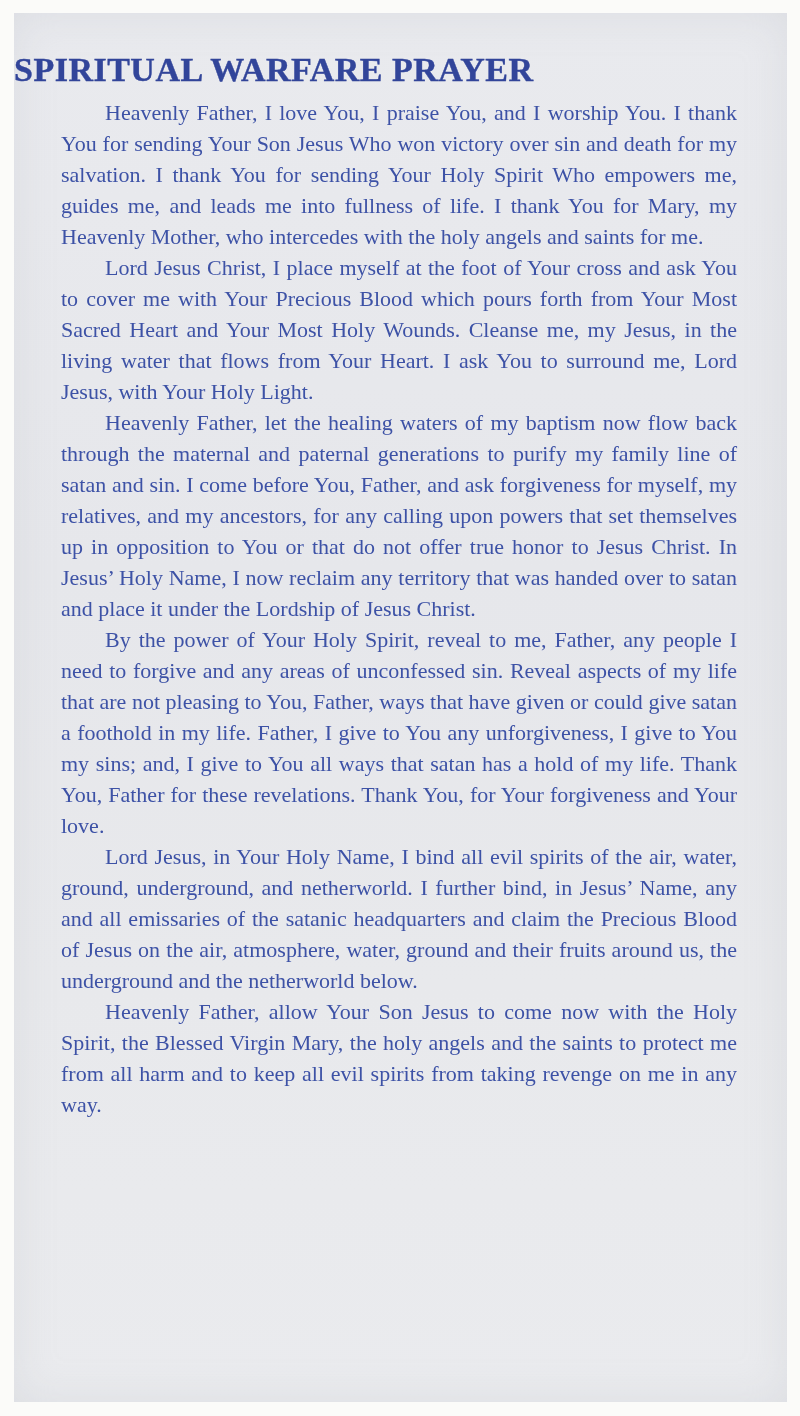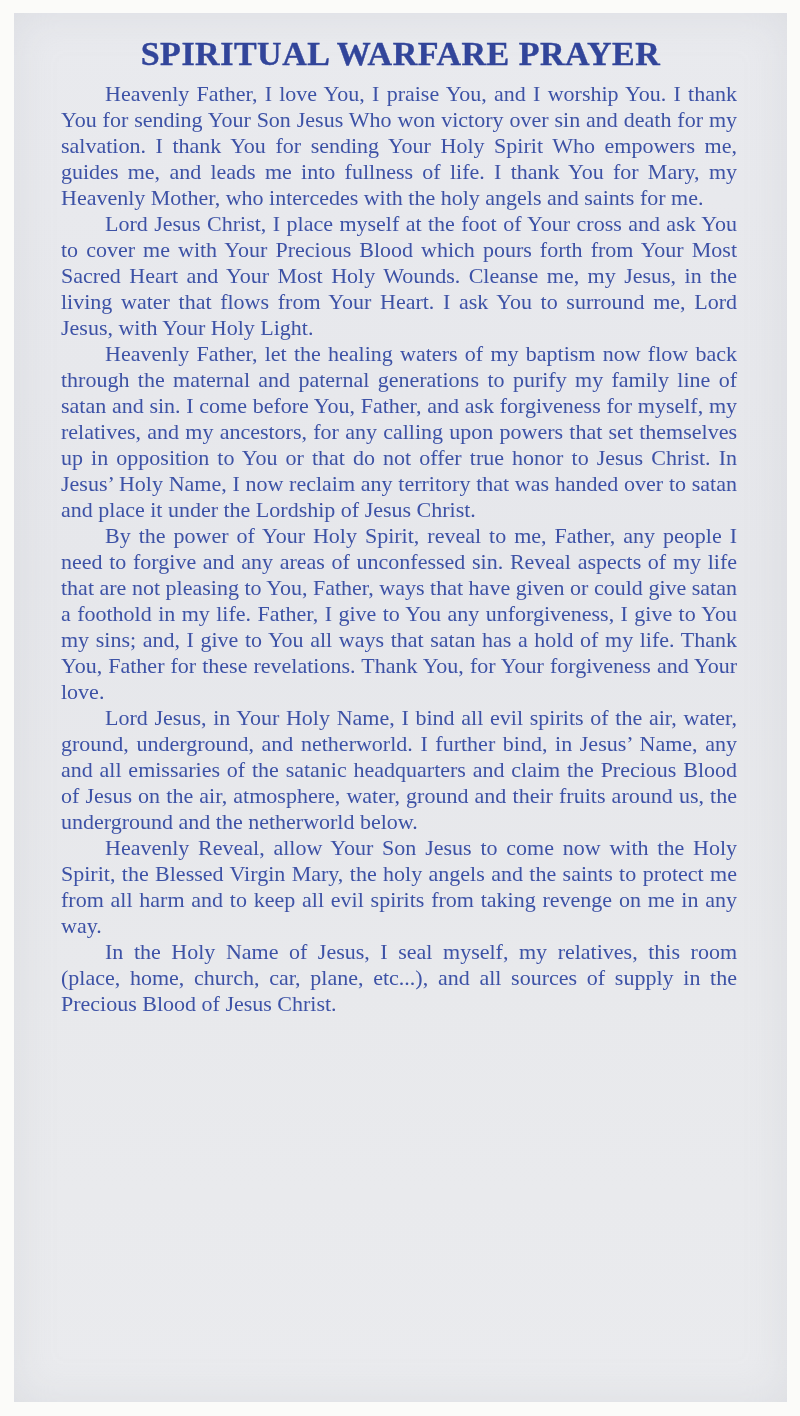--- a/index.html
+++ b/index.html
@@ -18,37 +18,36 @@
     position: absolute;
     top: 13px;
     left: 14px;
     right: 13px;
     bottom: 14px;
     background:
       linear-gradient(180deg, #e9eaee 0%, #e6e7eb 40%, #e8e9ec 70%, #eaebee 100%);
     box-shadow: inset 0 0 40px rgba(180,182,192,0.25);
   }
   .title {
-    margin: 22px 0 8px 0;
-    text-align: center;
+    margin: 38px 0 8px 0;
     font-family: "Liberation Serif", "DejaVu Serif", serif;
     font-weight: bold;
     font-size: 34px;
     letter-spacing: 0.5px;
     color: #32459a;
     -webkit-text-stroke: 0.4px #32459a;
   }
   .body-text {
     padding: 0 50px 0 47px;
   }
   .body-text p {
     margin: 0;
     font-family: "Liberation Serif", "DejaVu Serif", serif;
     font-size: 22px;
-    line-height: 26px;
+    line-height: 31px;
     color: #3d52a6;
     text-align: justify;
     text-indent: 44px;
   }
   .body-text p.italic {
     font-style: italic;
     word-spacing: 2px;
   }
 </style>
 </head>
@@ -56,17 +55,16 @@
 
 <div class="scan">
   <div class="card">
     <h1 class="title">SPIRITUAL WARFARE PRAYER</h1>
     <div class="body-text">
       <p>Heavenly Father, I love You, I praise You, and I worship You. I thank You for sending Your Son Jesus Who won victory over sin and death for my salvation. I thank You for sending Your Holy Spirit Who empowers me, guides me, and leads me into fullness of life. I thank You for Mary, my Heavenly Mother, who intercedes with the holy angels and saints for me.</p>
       <p>Lord Jesus Christ, I place myself at the foot of Your cross and ask You to cover me with Your Precious Blood which pours forth from Your Most Sacred Heart and Your Most Holy Wounds. Cleanse me, my Jesus, in the living water that flows from Your Heart. I ask You to surround me, Lord Jesus, with Your Holy Light.</p>
       <p>Heavenly Father, let the healing waters of my baptism now flow back through the maternal and paternal generations to purify my family line of satan and sin. I come before You, Father, and ask forgiveness for myself, my relatives, and my ancestors, for any calling upon powers that set themselves up in opposition to You or that do not offer true honor to Jesus Christ. In Jesus’ Holy Name, I now reclaim any territory that was handed over to satan and place it under the Lordship of Jesus Christ.</p>
       <p>By the power of Your Holy Spirit, reveal to me, Father, any people I need to forgive and any areas of unconfessed sin. Reveal aspects of my life that are not pleasing to You, Father, ways that have given or could give satan a foothold in my life. Father, I give to You any unforgiveness, I give to You my sins; and, I give to You all ways that satan has a hold of my life. Thank You, Father for these revelations. Thank You, for Your forgiveness and Your love.</p>
       <p>Lord Jesus, in Your Holy Name, I bind all evil spirits of the air, water, ground, underground, and netherworld. I further bind, in Jesus’ Name, any and all emissaries of the satanic headquarters and claim the Precious Blood of Jesus on the air, atmosphere, water, ground and their fruits around us, the underground and the netherworld below.</p>
-      <p>Heavenly Reveal, allow Your Son Jesus to come now with the Holy Spirit, the Blessed Virgin Mary, the holy angels and the saints to protect me from all harm and to keep all evil spirits from taking revenge on me in any way.</p>
-      <p>In the Holy Name of Jesus, I seal myself, my relatives, this room (place, home, church, car, plane, etc...), and all sources of supply in the Precious Blood of Jesus Christ.</p>
+      <p>Heavenly Father, allow Your Son Jesus to come now with the Holy Spirit, the Blessed Virgin Mary, the holy angels and the saints to protect me from all harm and to keep all evil spirits from taking revenge on me in any way.</p>
     </div>
   </div>
 </div>
 
 </body></html>

